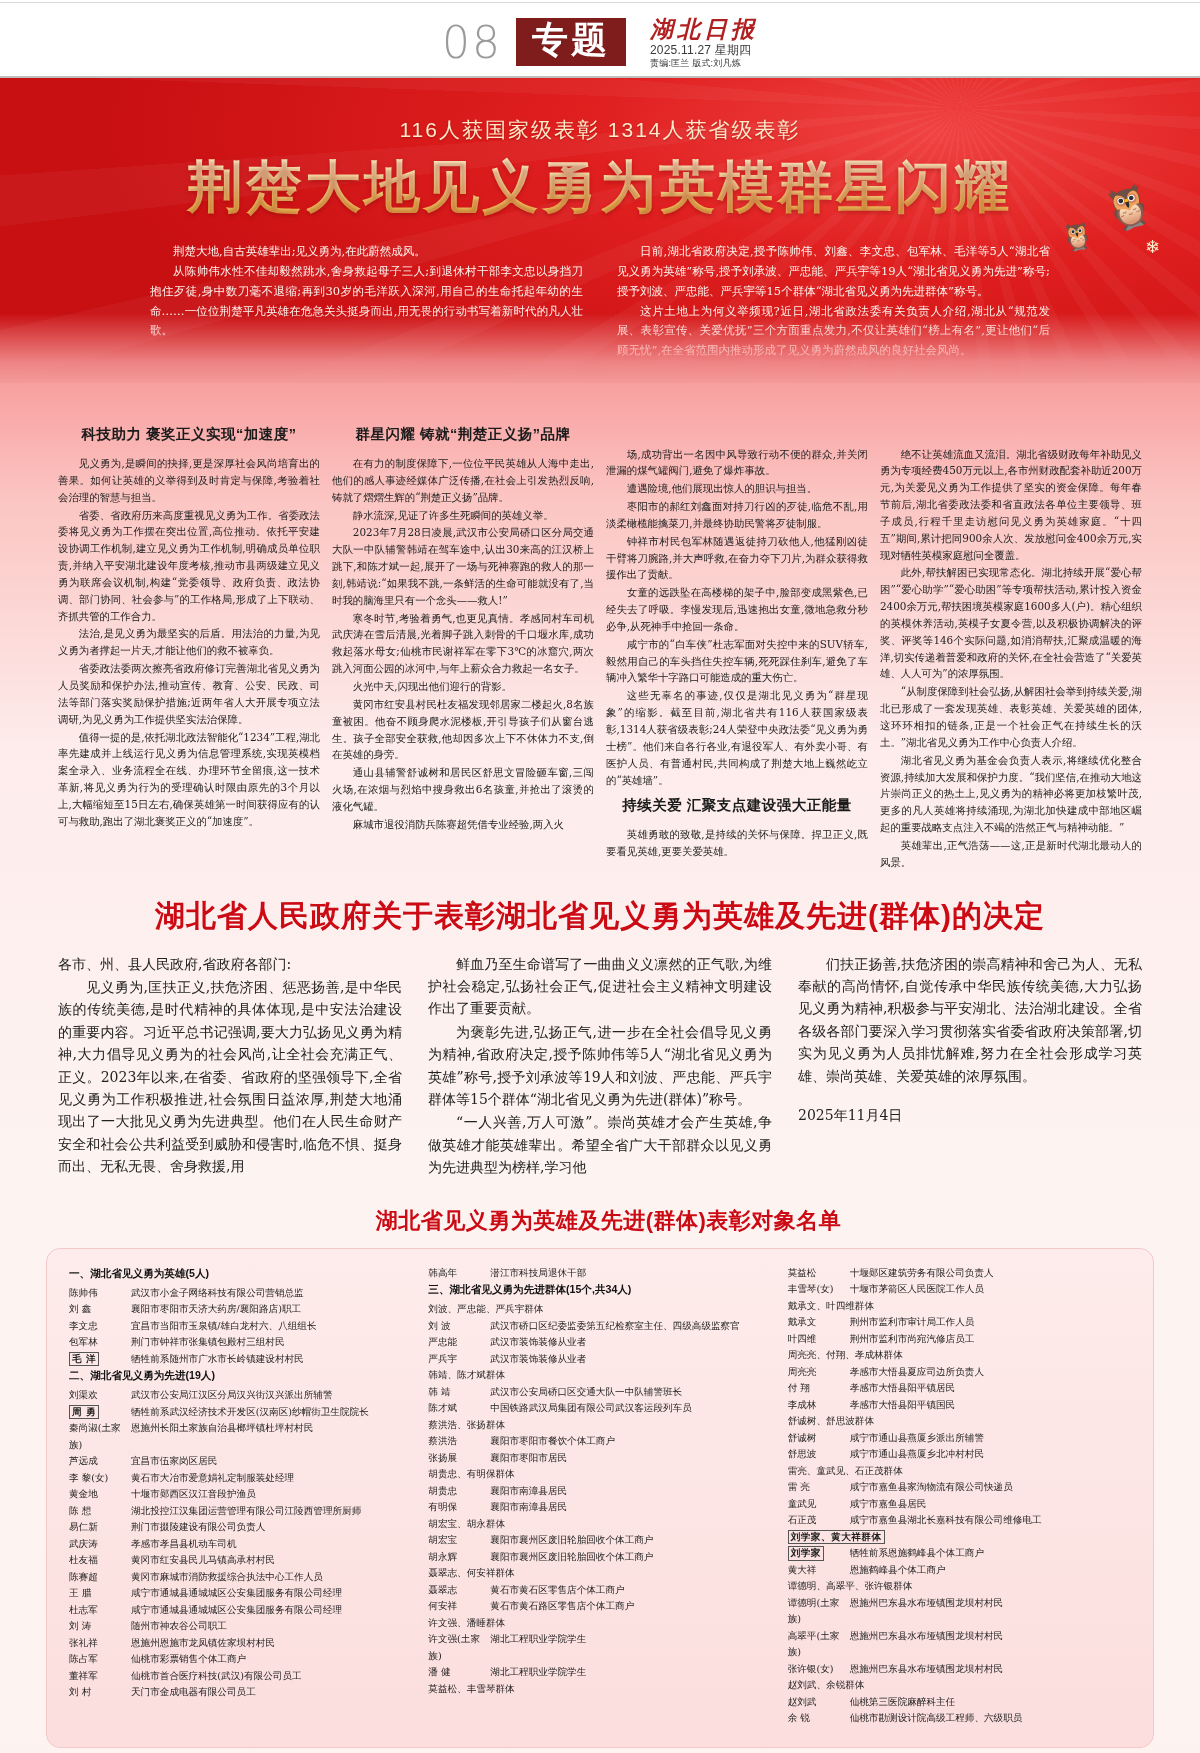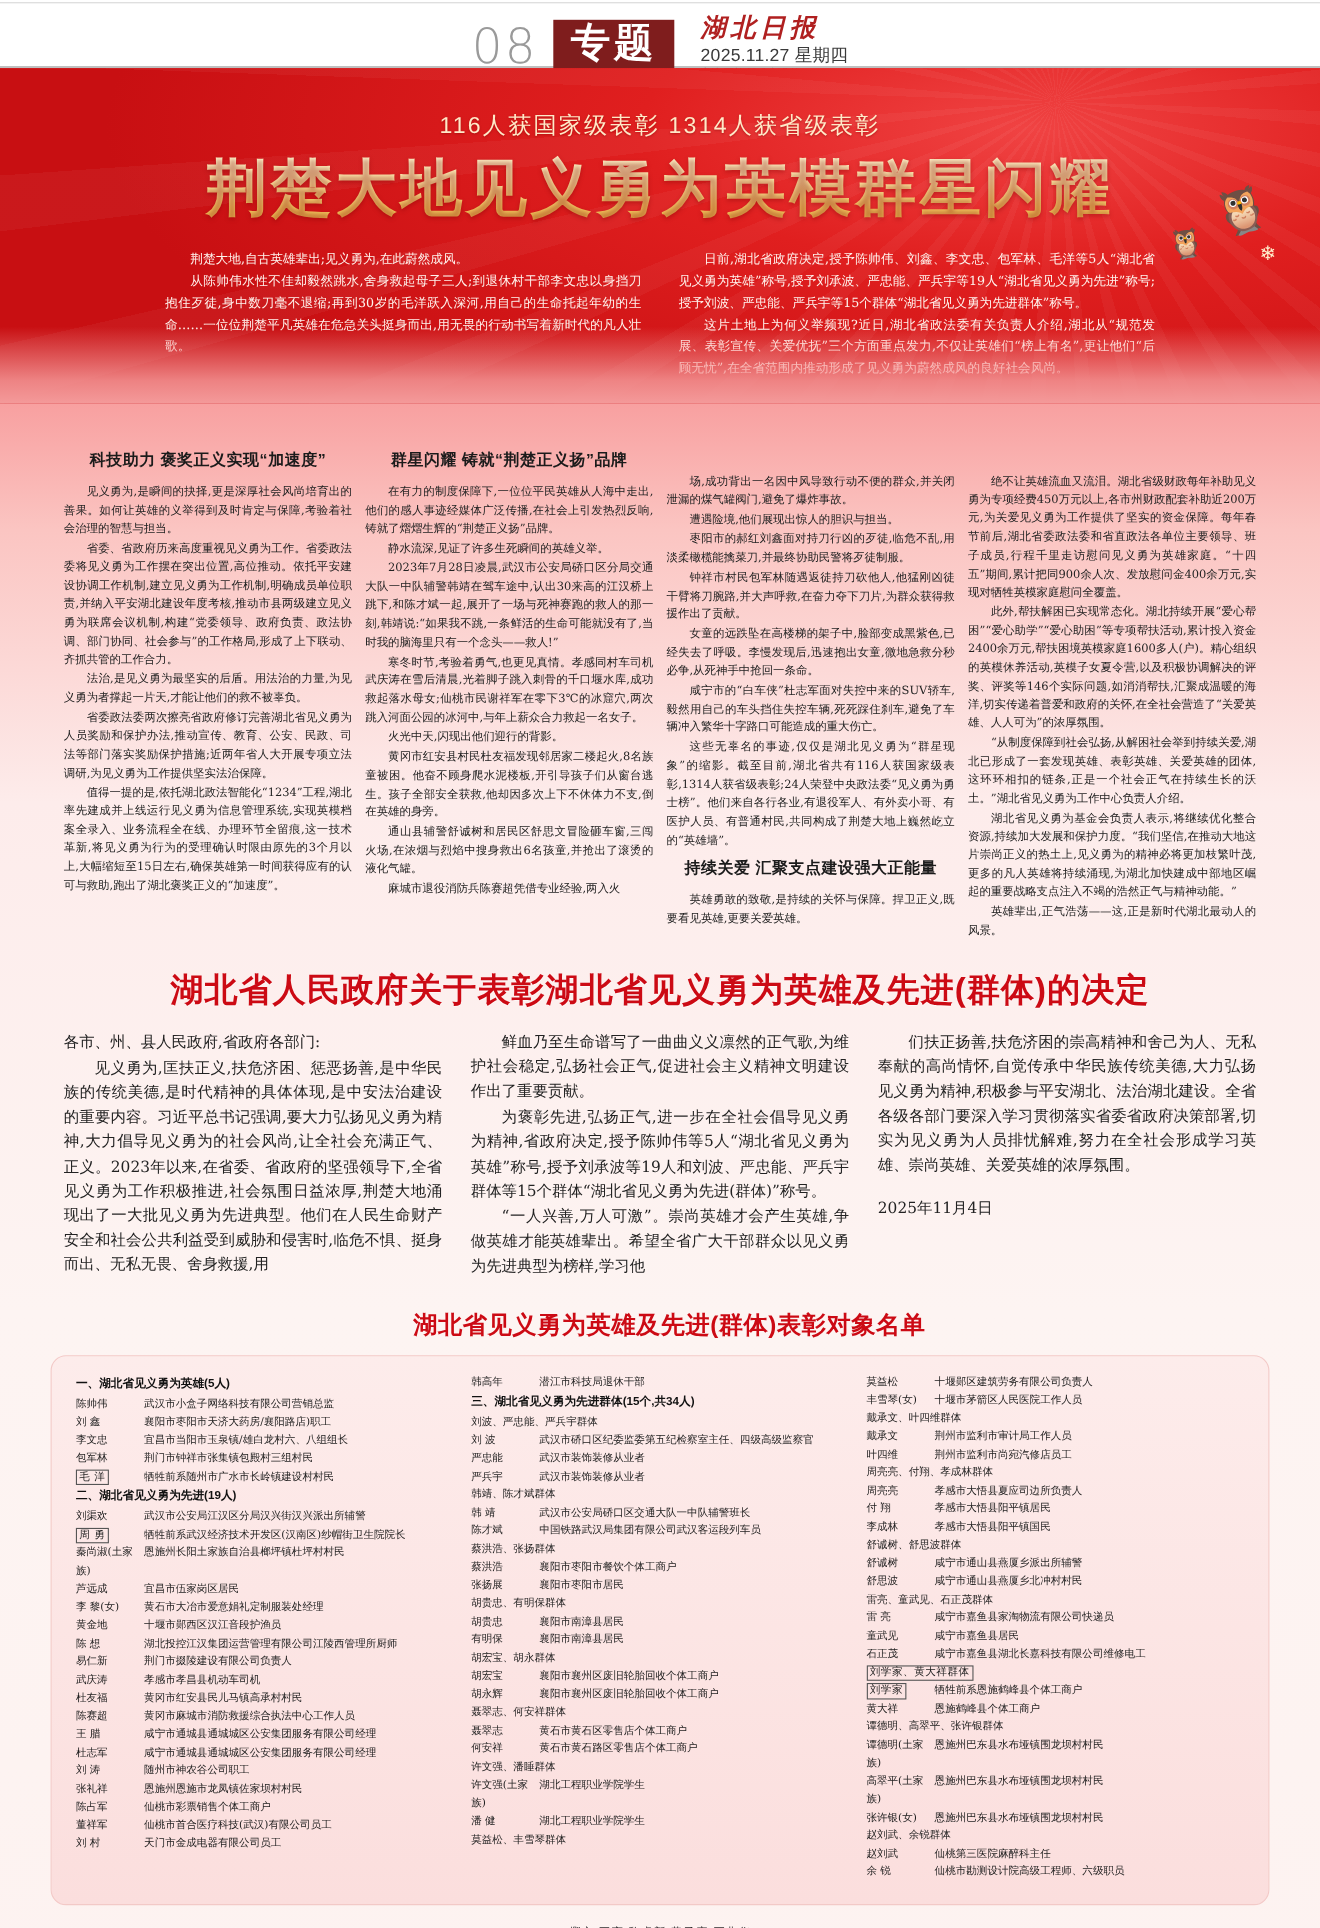--- a/index.html
+++ b/index.html
@@ -5,21 +5,21 @@
   * { box-sizing: border-box; margin:0; padding:0; }
   html,body { width:1200px; height:1753px; }
   body {
     font-family: "Liberation Sans", "DejaVu Sans", sans-serif;
     background:#ffffff;
     position:relative;
     overflow:hidden;
   }
   
   .masthead {
-    height:62px;
+    height:78px;
     position:relative;
     background:#ffffff;
     border-bottom:2px solid #bfbfbf;
   }
   .masthead-inner {
     position:absolute; left:0; right:0; top:8px; height:68px;
     display:flex; align-items:center; justify-content:center; gap:14px;
   }
   .page-num {
     font-size:44px; font-weight:300; color:#9a9a9a;
@@ -30,21 +30,21 @@
     font-size:36px; font-weight:bold; letter-spacing:3px;
     padding:4px 16px 8px 16px; line-height:1;
     font-family:"DejaVu Sans", sans-serif;
   }
   .paper-brand { margin-left:10px; line-height:1.25; }
   .paper-name {
     color:#b02020; font-size:23px; font-weight:bold;
     letter-spacing:4px; font-style:italic;
     font-family:"DejaVu Serif", serif;
   }
-  .paper-date { font-size:16px; color:#3a3a3a; letter-spacing:.2px; }
+  .paper-date { font-size:12px; color:#3a3a3a; letter-spacing:.2px; }
   .paper-credit { font-size:9px; color:#3a3a3a; letter-spacing:.2px; }
   .rule-top { position:absolute; left:0; right:0; top:2px; height:1px; background:#d8d8d8; }
 
   
   .hero {
     position:relative;
     height:305px;
     background:
       radial-gradient(ellipse 70% 100% at 78% 18%, #f04343 0%, #e01f1f 42%, #c80f12 100%),
       linear-gradient(180deg,#e31c1c 0%, #cf1414 70%, #f6a0a0 100%);
@@ -141,21 +141,21 @@
     display:flex; gap:16px;
   }
   .lcol { flex:1; }
   .lgroup-h {
     font-size:10.6px; font-weight:bold; color:#111; margin:2px 0 4px 0;
   }
   .lrow {
     display:flex; font-size:9.6px; line-height:1.72; color:#1d1d1d;
     font-family:"DejaVu Serif","Liberation Serif",serif;
   }
-  .lname { width:62px; flex:0 0 62px; letter-spacing:.5px; }
+  .lname { width:62px; flex:0 0 62px; letter-spacing:.5px;font-weight:bold; }
   .lname.boxed {
     border:1px solid #555; display:inline-block; width:auto;
     flex:0 0 auto; margin-right:4px; padding:0 2px; line-height:1.35;
   }
   .lname-wrap { width:62px; flex:0 0 62px; }
   .ldesc { flex:1; }
 
   
   .byline {
     text-align:center; font-size:10.5px; color:#2b2b2b;

